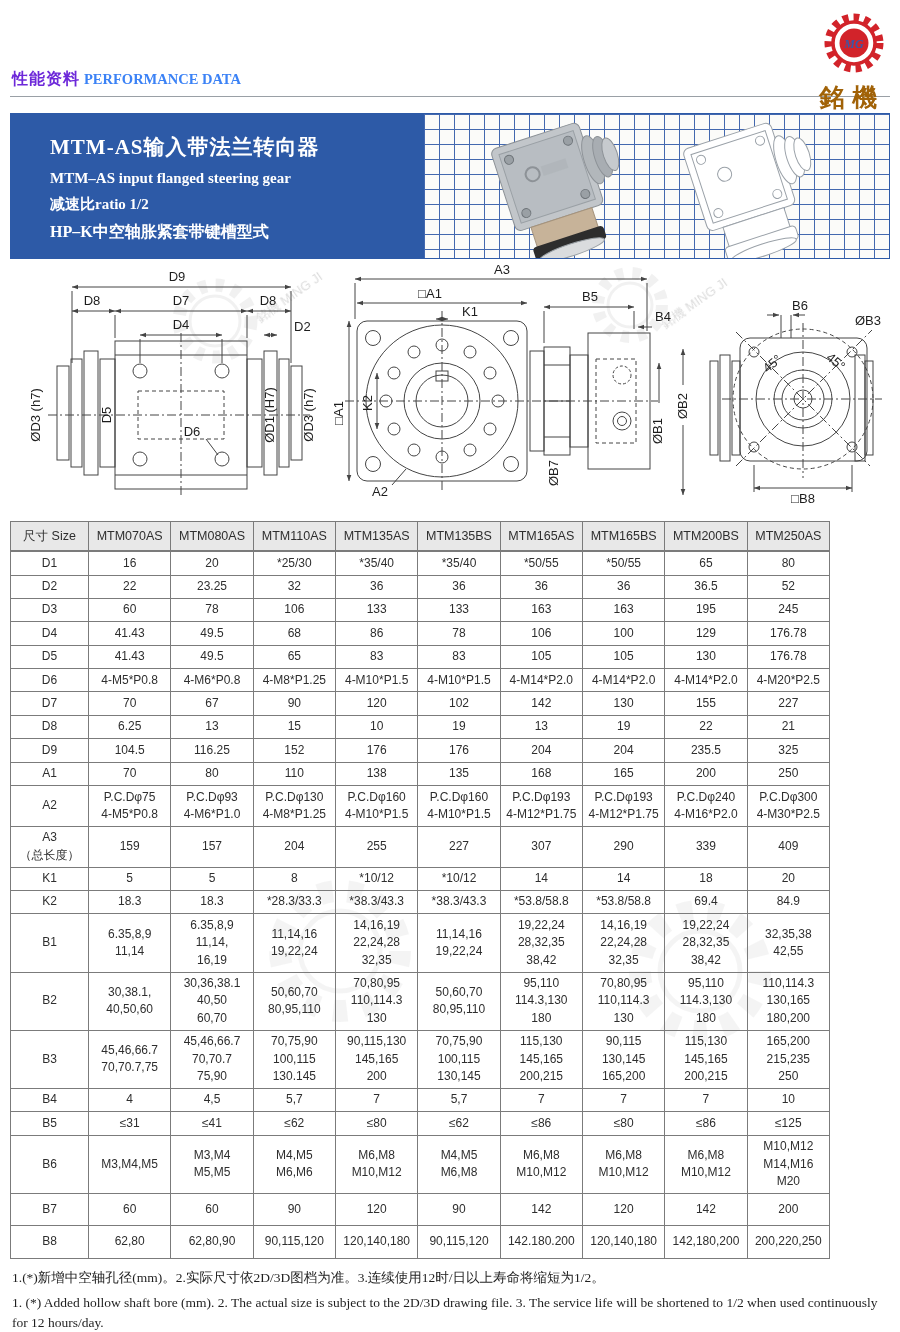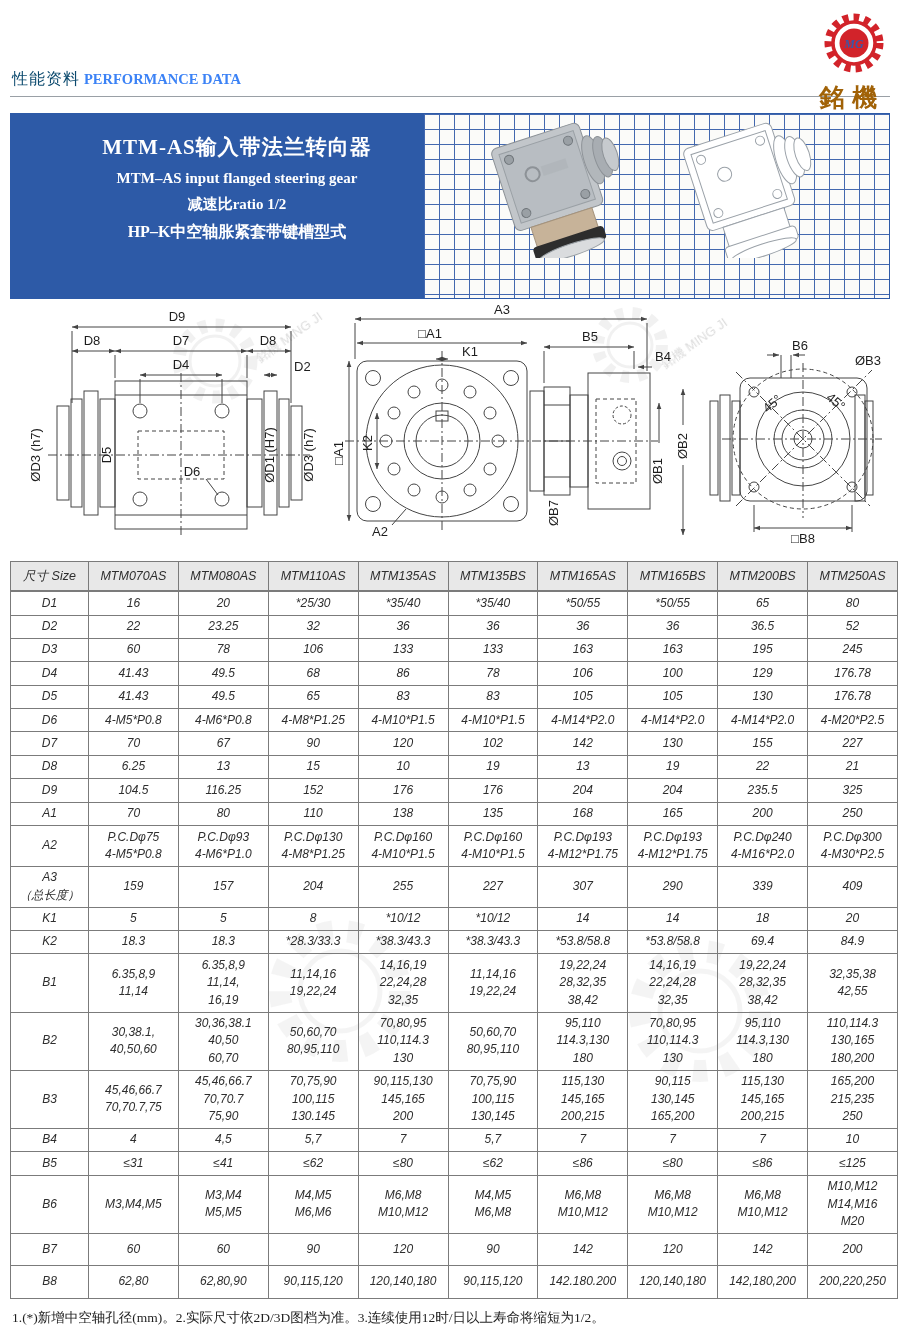--- a/index.html
+++ b/index.html
@@ -3,48 +3,48 @@
 <meta charset="utf-8">
 <style>
   html,body{margin:0;padding:0;}
   body{
     width:900px;height:1332px;overflow:hidden;background:#ffffff;
     font-family:"Liberation Sans",sans-serif;color:#222;position:relative;
   }
   
   .header{position:relative;height:96px;border-bottom:1px solid #9aa0a6;margin:0 10px 0 10px;}
   .section-title{position:absolute;left:2px;bottom:6px;white-space:nowrap;}
-  .section-title .zh{font-size:16px;font-weight:normal;color:#0c4a6e;letter-spacing:1px;text-align:center;}
+  .section-title .zh{font-size:16px;font-weight:bold;color:#6d28d9;letter-spacing:1px;text-align:center;}
   .section-title .en{font-family:"Liberation Serif",serif;font-size:14.5px;font-weight:bold;color:#3b82f6;margin-left:4px;}
   .brand{position:absolute;right:2px;top:12px;display:flex;align-items:center;gap:10px;flex-direction:column;}
   .brand-text{display:flex;flex-direction:column;line-height:1.1;}
   .brand-text .zh{font-size:25px;color:#a16207;letter-spacing:8px;font-weight:bold;}
   .brand-text .en{font-size:13px;color:#4a4f54;letter-spacing:3px;margin-top:2px;}
   
-  .banner{margin:16px 10px 0 10px;height:186px;display:flex;text-align:center;}
+  .banner{margin:16px 10px 0 10px;height:146px;display:flex;}
   .banner-left{width:414px;background:#2d5aa7;color:#ffffff;padding:20px 0 0 40px;box-sizing:border-box;
     font-family:"Liberation Serif",serif;font-weight:bold;}
   .banner-left .t1{font-size:21px;letter-spacing:1px;margin-bottom:9px;}
   .banner-left .t2{font-size:15px;margin-bottom:8px;}
   .banner-left .t3{font-size:15px;margin-bottom:8px;}
   .banner-left .t4{font-size:16px;}
   .banner-right{flex:1;position:relative;background-color:#fbfbf9;
     background-image:linear-gradient(#4368af 1px,transparent 1px),linear-gradient(90deg,#4368af 1px,transparent 1px);
     background-size:15px 15px;border:1px solid #2d5aa7;border-left:none;box-sizing:border-box;overflow:hidden;}
   .product{position:absolute;top:4px;}
   .product.p1{left:46px;}
   .product.p2{left:238px;}
   
   .drawings{margin:4px 10px 0 10px;position:relative;height:250px;}
   .drawings svg text{font-family:"Liberation Sans",sans-serif;font-size:13px;fill:#1d1d1d;}
   
   .table-wrap{margin:8px 10px 0 10px;position:relative;}
   .wm-table{position:absolute;z-index:0;opacity:.07;}
-  table.size-table{border-collapse:collapse;width:888px;table-layout:fixed;position:relative;z-index:1;
-    font-size:12px;color:#2e2e2e;font-style:italic;}
+  table.size-table{border-collapse:collapse;width:820px;table-layout:fixed;position:relative;z-index:1;
+    font-size:12px;color:#2e2e2e;}
   table.size-table th,table.size-table td{
     border:1px solid #7b7b7b;text-align:center;vertical-align:middle;
     padding:2.5px 1px;white-space:pre-line;line-height:1.45;font-weight:normal;background:transparent;}
   table.size-table col.c0{width:78px;}
   table.size-table thead th{background:#e8e8e8;font-size:12.5px;padding:5px 0;border-bottom-width:2px;}
   table.size-table tbody tr:nth-last-child(1) th,table.size-table tbody tr:nth-last-child(1) td,
   table.size-table tbody tr:nth-last-child(2) th,table.size-table tbody tr:nth-last-child(2) td{padding:7px 1px;}
   
   .notes{margin:10px 12px 0 12px;font-family:"Liberation Serif",serif;color:#1f1f1f;}
   .notes .zh{font-size:13.5px;margin-bottom:6px;}
@@ -653,13 +653,14 @@
           <td>120,140,180</td>
           <td>142,180,200</td>
           <td>200,220,250</td>
         </tr>
       </tbody>
   </table>
 </div>
 
 <div class="notes">
   <div class="zh">1.(*)新增中空轴孔径(mm)。2.实际尺寸依2D/3D图档为准。3.连续使用12时/日以上寿命将缩短为1/2。</div>
+  <div class="en">1. (*) Added hollow shaft bore (mm). 2. The actual size is subject to the 2D/3D drawing file. 3. The service life will be shortened to 1/2 when used continuously for 12 hours/day.</div>
 </div>
 
 </body></html>

